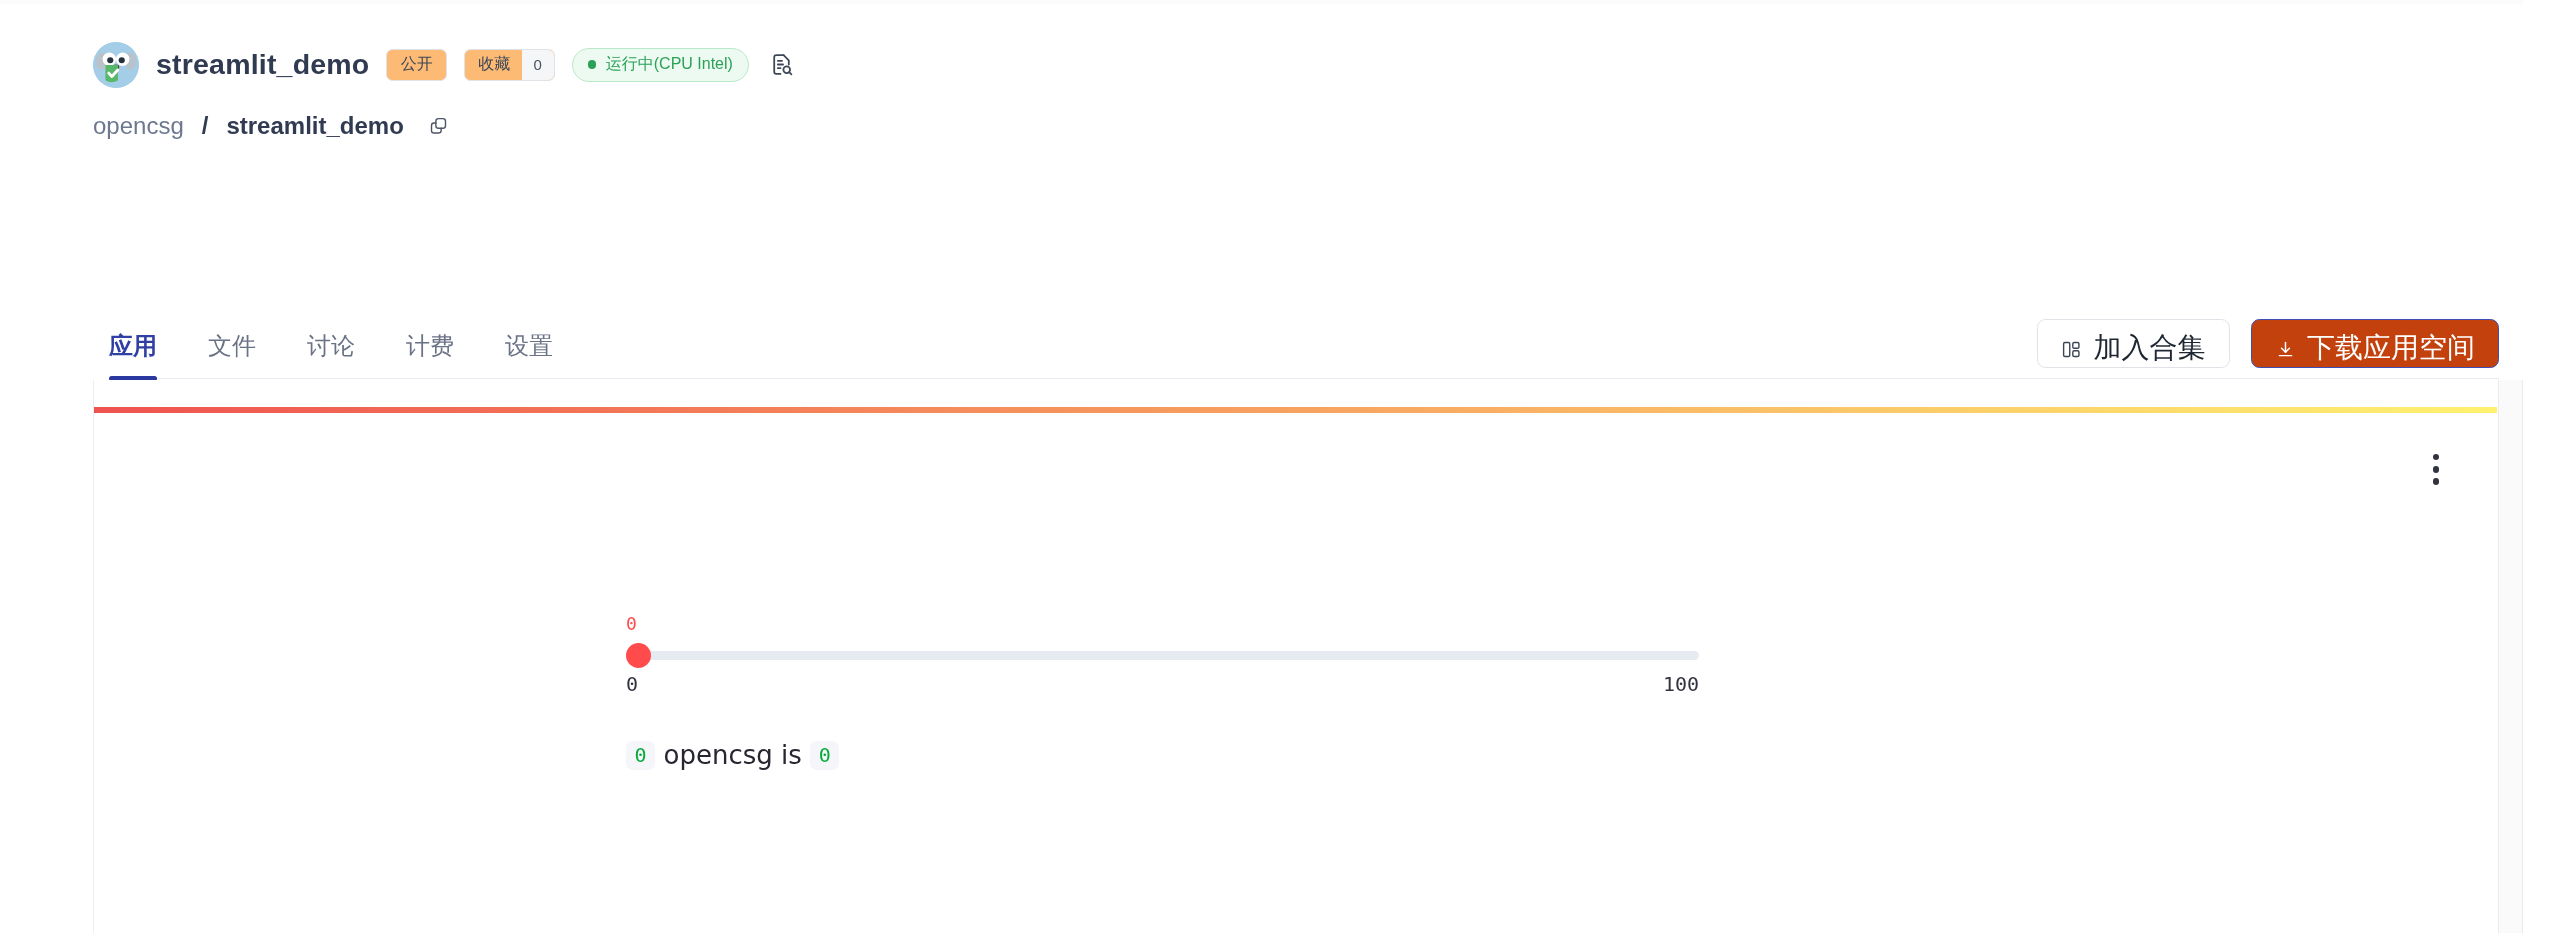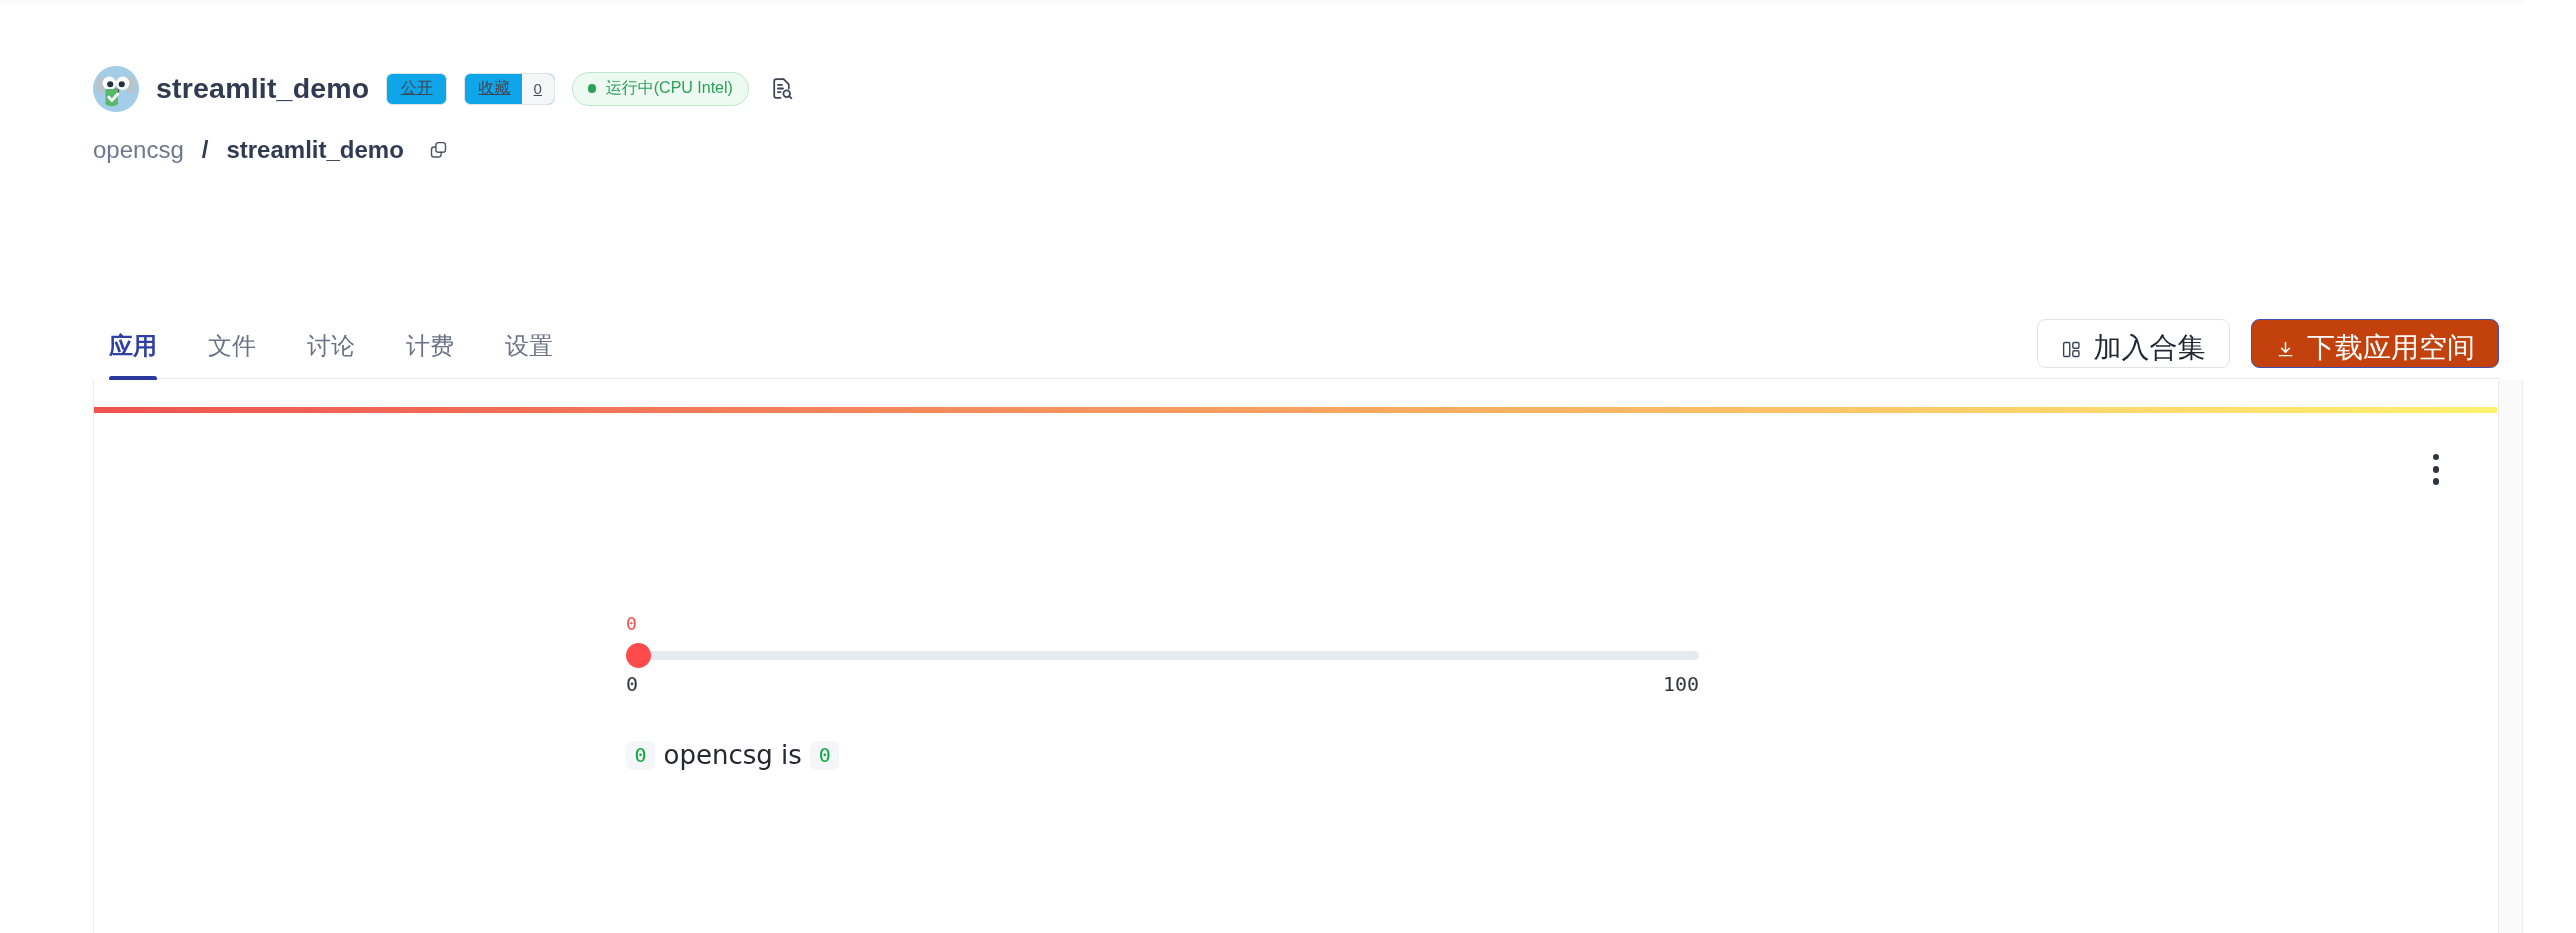--- a/index.html
+++ b/index.html
@@ -5,42 +5,42 @@
   * { box-sizing: border-box; margin: 0; padding: 0; }
   html, body {
     width: 2576px; height: 934px;
     background: #ffffff;
     font-family: "Liberation Sans", sans-serif;
     overflow: hidden;
   }
   body { position: relative; }
 
   
-  .page-header { padding: 38px 0 0 93px; background: #ffffff; margin-top: 24px; }
+  .page-header { padding: 38px 0 0 93px; background: #ffffff; }
 
   .title-row { display: flex; align-items: center; gap: 17px; height: 53px; }
 
   .avatar {
     width: 46px; height: 46px; border-radius: 50%;
     position: relative; flex: none;
     background: #a7cfe8;
     overflow: hidden;
   }
   .avatar svg { display:block; width:46px; height:46px; }
 
   .repo-title {
     font-size: 28.5px; font-weight: 700; color: #303a51;
     letter-spacing: 0.2px; white-space: nowrap;
   }
 
   .tag {
     display: inline-flex; align-items: center; height: 32px;
     border: 0.9px solid #dfe3e8; border-radius: 6.6px;
-    background: #0ea5e9; color: #3d4757;
-    font-size: 16px; padding: 0 13.3px; white-space: nowrap; text-decoration: underline;
+    background: #fdba74; color: #3d4757;
+    font-size: 16px; padding: 0 13.3px; white-space: nowrap;
   }
   .tag.count-tag { padding: 0 0 0 13.3px; overflow: hidden; }
   .tag.count-tag .cnt {
     display: inline-flex; align-items: center; justify-content: center;
     height: 30px; min-width: 32px; margin-left: 11.4px;
     background: #f4f6f8; color: #4a5463; font-size: 15px;
   }
 
   .status-badge {
     display: inline-flex; align-items: center; gap: 9.5px;

